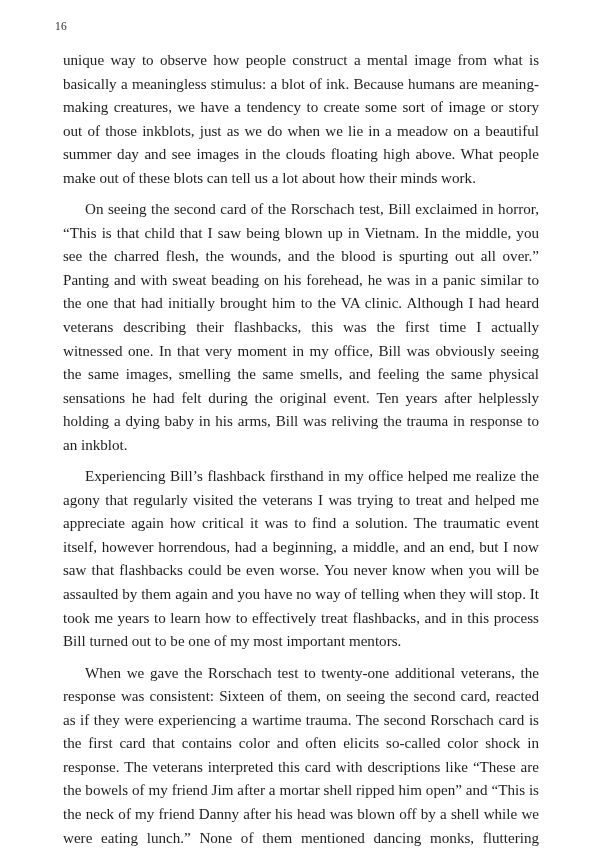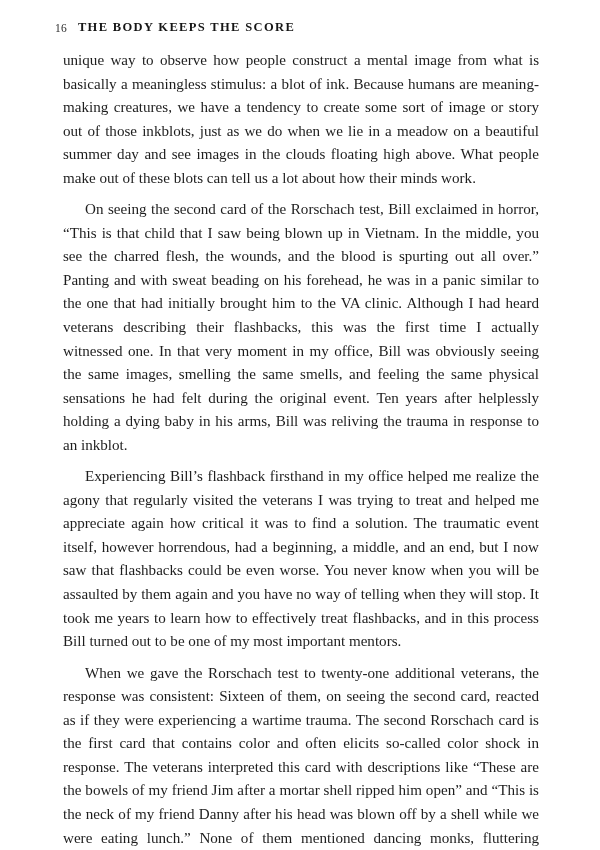--- a/index.html
+++ b/index.html
@@ -64,21 +64,20 @@
     text-indent: 0;
   }
 </style>
 </head>
 <body>
 
 <div class="page">
 
   <div class="running-head">
     <span class="folio">16</span>
-    <span class="head-title">THE BODY KEEPS THE SCORE</span>
   </div>
 
   <div class="body-text">
     <p class="first">unique way to observe how people construct a mental image from what is basically a meaningless stimulus: a blot of ink. Because humans are meaning-making creatures, we have a tendency to create some sort of image or story out of those inkblots, just as we do when we lie in a meadow on a beautiful summer day and see images in the clouds floating high above. What people make out of these blots can tell us a lot about how their minds work.</p>
     <p>On seeing the second card of the Rorschach test, Bill exclaimed in horror, “This is that child that I saw being blown up in Vietnam. In the middle, you see the charred flesh, the wounds, and the blood is spurting out all over.” Panting and with sweat beading on his forehead, he was in a panic similar to the one that had initially brought him to the VA clinic. Although I had heard veterans describing their flashbacks, this was the first time I actually witnessed one. In that very moment in my office, Bill was obviously seeing the same images, smelling the same smells, and feeling the same physical sensations he had felt during the original event. Ten years after helplessly holding a dying baby in his arms, Bill was reliving the trauma in response to an inkblot.</p>
     <p>Experiencing Bill’s flashback firsthand in my office helped me realize the agony that regularly visited the veterans I was trying to treat and helped me appreciate again how critical it was to find a solution. The traumatic event itself, however horrendous, had a beginning, a middle, and an end, but I now saw that flashbacks could be even worse. You never know when you will be assaulted by them again and you have no way of telling when they will stop. It took me years to learn how to effectively treat flashbacks, and in this process Bill turned out to be one of my most important mentors.</p>
     <p>When we gave the Rorschach test to twenty-one additional veterans, the response was consistent: Sixteen of them, on seeing the second card, reacted as if they were experiencing a wartime trauma. The second Rorschach card is the first card that contains color and often elicits so-called color shock in response. The veterans interpreted this card with descriptions like “These are the bowels of my friend Jim after a mortar shell ripped him open” and “This is the neck of my friend Danny after his head was blown off by a shell while we were eating lunch.” None of them mentioned dancing monks, fluttering butterflies, men on motorcycles, or any of the other ordinary, sometimes whimsical images that most people see.</p>
     <p>While the majority of the veterans were greatly upset by what they saw, the reactions of the remaining five were even more alarming: They simply went blank. “This is nothing,” one observed, “just a bunch of ink.” They were right, of course, but the normal human response to ambiguous stimuli is to use our imagination to read something into them.</p>
   </div>
 

